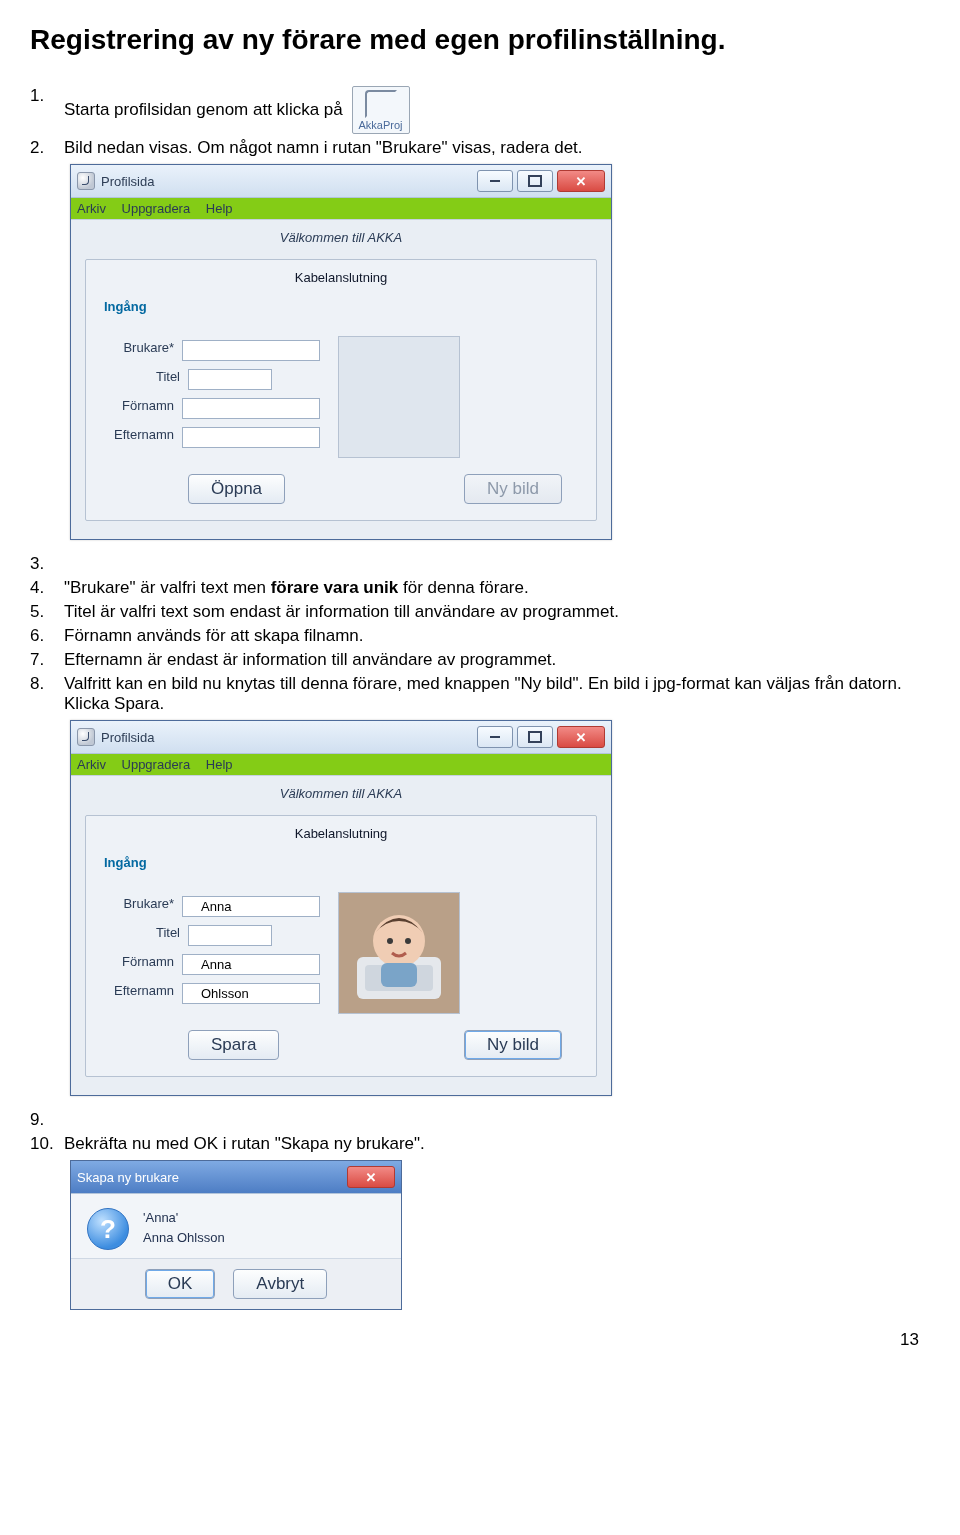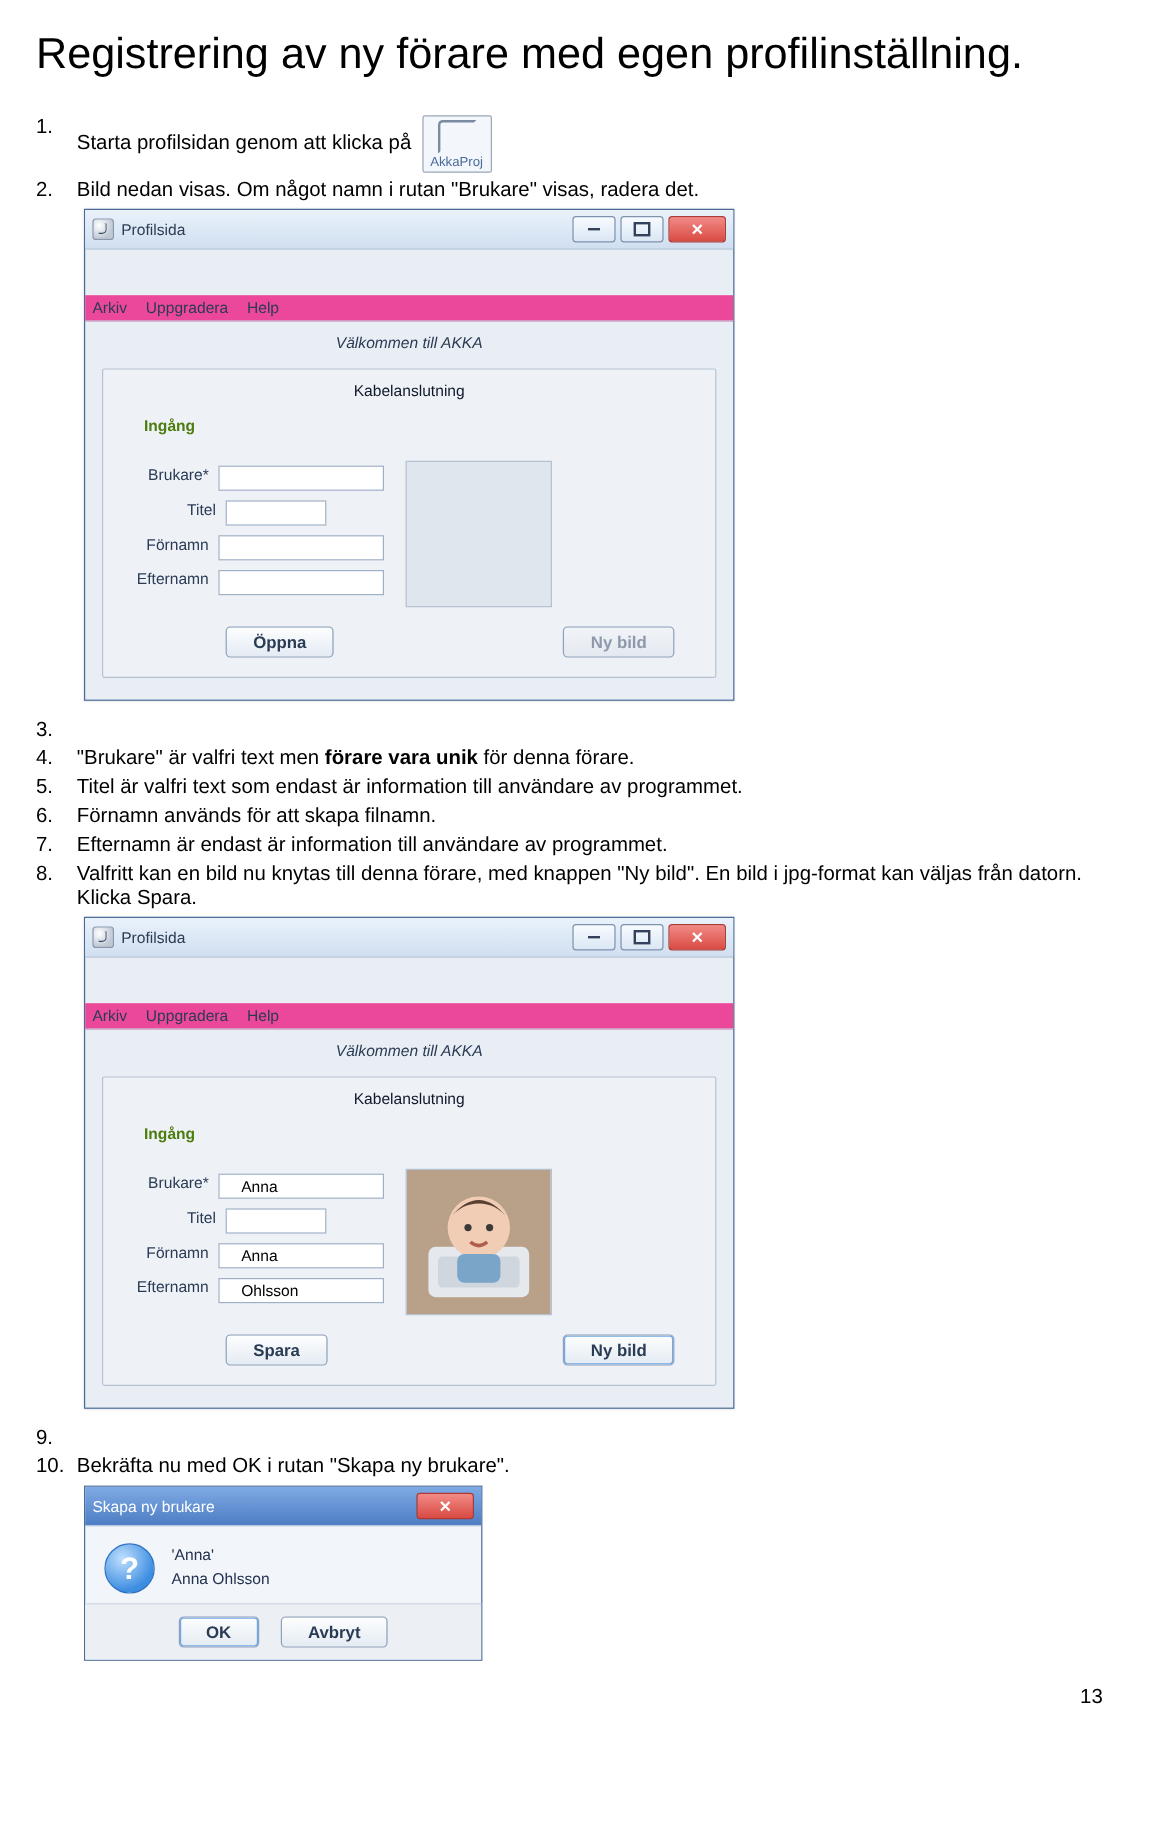--- a/index.html
+++ b/index.html
@@ -6,22 +6,22 @@
     font-family: Arial, Helvetica, sans-serif;
     font-size: 17px;
     color: #000;
     background: #fff;
     margin: 0;
     padding: 24px 30px 40px 30px;
     width: 960px;
     box-sizing: border-box;
   }
   h1 {
-    font-size: 36px;
-    font-weight: normal;
+    font-size: 28px;
+    font-weight: bold;
     margin: 0 0 30px 0;
   }
   .li { display: flex; align-items: flex-start; margin: 4px 0; }
   .li .num { width: 34px; flex: none; }
   .li .txt { flex: 1; }
   .bold { font-weight: bold; }
   .inline-icon {
     display: inline-block;
     vertical-align: middle;
     border: 1px solid #9aa6b4;
@@ -91,65 +91,63 @@
   .winbtn.max::before { content:""; width:10px; height:8px; border:2px solid #33415a; }
   .winbtn.close {
     width: 46px;
     background: linear-gradient(#f28a86,#d94b43);
     border-color:#b03a33;
     color:#fff; font-weight:bold;
   }
   .winbtn.close::before { content:"✕"; font-size:13px; }
   .winbtn.close.sm { width:46px; height:20px; }
   .menubar {
-    background: #ec4899;
+    background: #84cc16;
     border-bottom: 1px solid #c6d1df;
     padding: 3px 6px;
     color: #2a3b55;
-    margin-top: 38px;
   }
   .menubar span { margin-right: 12px; }
   .welcome {
     text-align: center;
     font-style: italic;
     color: #2a3b55;
     padding: 10px 0 6px 0;
   }
   .innerpanel {
     margin: 8px 14px 18px 14px;
     border: 1px solid #b6c2d2;
     background: #eef2f7;
     padding: 10px 14px 16px 14px;
     border-radius: 2px;
   }
   .linklbl { color:#0f172a; text-align:center; margin:0 0 14px 0; }
-  .ing { font-weight: bold; color:#4d7c0f; margin: 6px 0 18px 20px; }
+  .ing { font-weight: bold; color:#0369a1; margin: 6px 0 18px 4px; }
   .row { display:flex; align-items:flex-start; margin:8px 0; }
   .row .lbl { width:80px; text-align:right; margin-right:8px; color:#2a3b55; }
   .row input {
     border:1px solid #9fb0c6; background:#fff;
     padding:2px 18px; font-size:13px; width:100px;
   }
   .row input.short { width:46px; }
   .fieldscol { width: 220px; }
   .formgrid { display:flex; align-items:flex-start; }
   .photobox {
     width:120px; height:120px; border:1px solid #b6c2d2;
     background:#dfe6ee; margin-left:18px; margin-top:4px;
     display:flex; align-items:center; justify-content:center;
     overflow:hidden;
   }
   .photobox.has svg { width:100%; height:100%; }
   .btnrow { display:flex; margin-top:16px; }
   .wbtn {
     border:1px solid #8ea0ba; border-radius:4px;
     background: linear-gradient(#fdfefe,#e4ebf3);
-    padding:4px 22px; font-size:14px; color:#2a3b55;
+    padding:4px 22px; font-size:17px; color:#2a3b55;
     cursor:default;
-    font-weight:bold;
   }
   .wbtn.disabled { color:#8d99aa; background:linear-gradient(#f1f4f8,#e4e9f0); }
   .wbtn.primary { box-shadow:0 0 0 1px #6fa9e8 inset; }
   .btnrow .gap { flex:1; }
 
   
   .dlg {
     width: 330px;
     border: 1px solid #4d6b9a;
     background:#f2f5f9;

